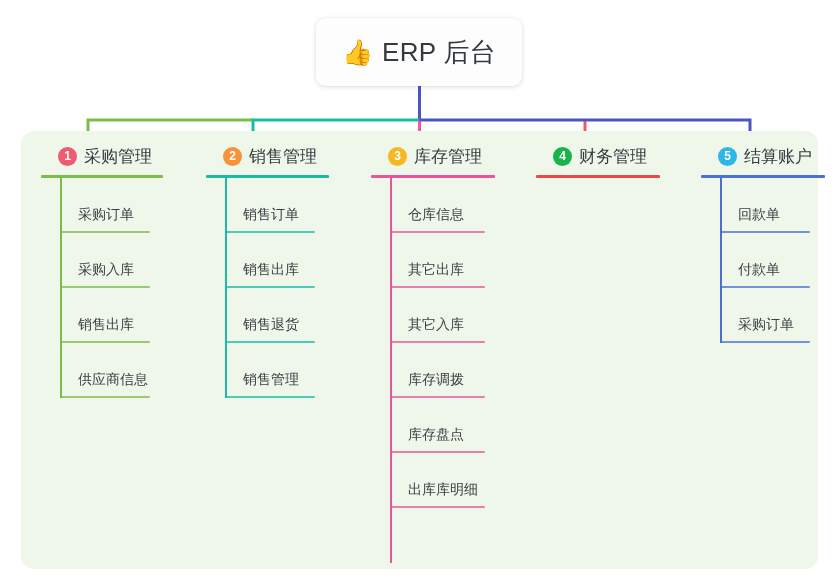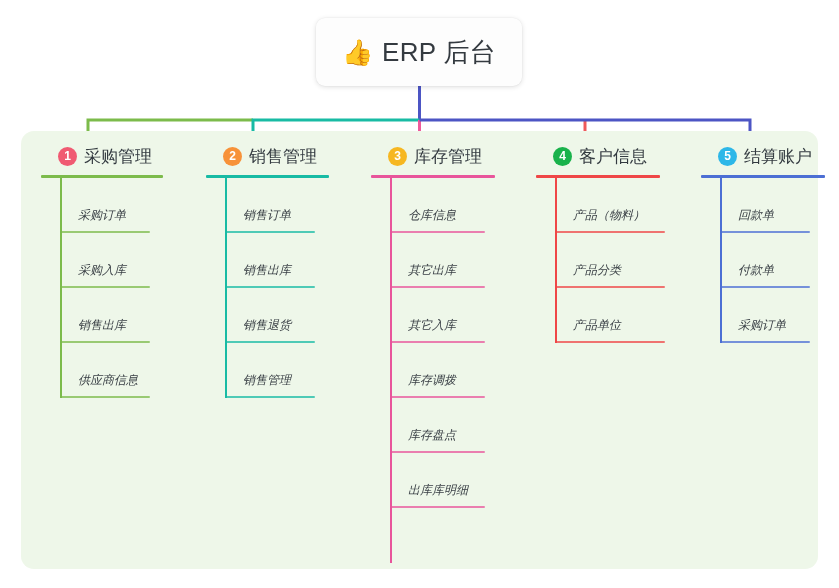--- a/index.html
+++ b/index.html
@@ -118,24 +118,23 @@
   .leaf {
     position: relative;
     height: 55px;
     box-sizing: border-box;
     padding-left: 37px;
   }
   .leaf-label {
     position: absolute;
     left: 37px;
     bottom: 9px;
-    font-size: 12px;
+    font-size: 14px;
     color: #3a4046;
     white-space: nowrap;
-    font-style: italic;
   }
   .leaf-rule {
     position: absolute;
     left: 19px;
     bottom: 0;
     height: 2px;
     border-radius: 1px;
   }
 </style>
 </head>
@@ -244,38 +243,23 @@
           </div>
           <div class="leaf">
             <span class="leaf-label">出库库明细</span>
             <div class="leaf-rule" style="background: rgb(232, 85, 155); width: 95px; opacity: 0.75;"></div>
           </div>
         </div>
       </div>
       <div class="column" style="left: 536px;">
         <div class="col-head">
           <span class="badge" style="background: rgb(25, 178, 75);">4</span>
-          <span class="col-title">客户信息</span>
+          <span class="col-title">财务管理</span>
         </div>
         <div class="head-rule" style="background: rgb(239, 71, 71); width: 124px;"></div>
-        <div class="leaves">
-          <div class="trunk" style="background: rgb(239, 71, 71); height: 165px;"></div>
-          <div class="leaf">
-            <span class="leaf-label">产品（物料）</span>
-            <div class="leaf-rule" style="background: rgb(239, 71, 71); width: 110px; opacity: 0.75;"></div>
-          </div>
-          <div class="leaf">
-            <span class="leaf-label">产品分类</span>
-            <div class="leaf-rule" style="background: rgb(239, 71, 71); width: 110px; opacity: 0.75;"></div>
-          </div>
-          <div class="leaf">
-            <span class="leaf-label">产品单位</span>
-            <div class="leaf-rule" style="background: rgb(239, 71, 71); width: 110px; opacity: 0.75;"></div>
-          </div>
-        </div>
       </div>
       <div class="column" style="left: 701px;">
         <div class="col-head">
           <span class="badge" style="background: rgb(45, 183, 232);">5</span>
           <span class="col-title">结算账户</span>
         </div>
         <div class="head-rule" style="background: rgb(76, 111, 212); width: 124px;"></div>
         <div class="leaves">
           <div class="trunk" style="background: rgb(76, 111, 212); height: 165px;"></div>
           <div class="leaf">

